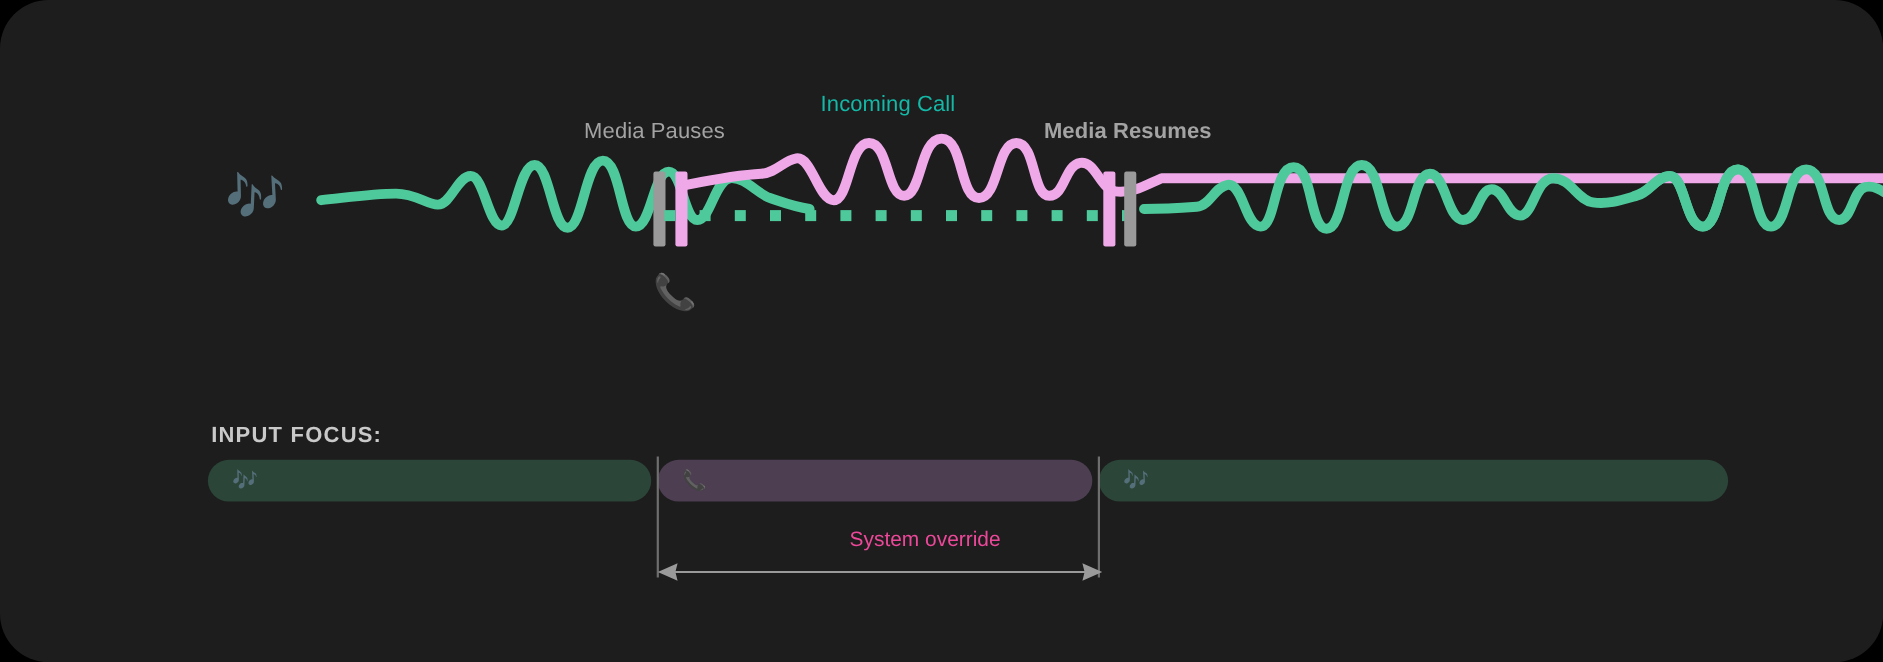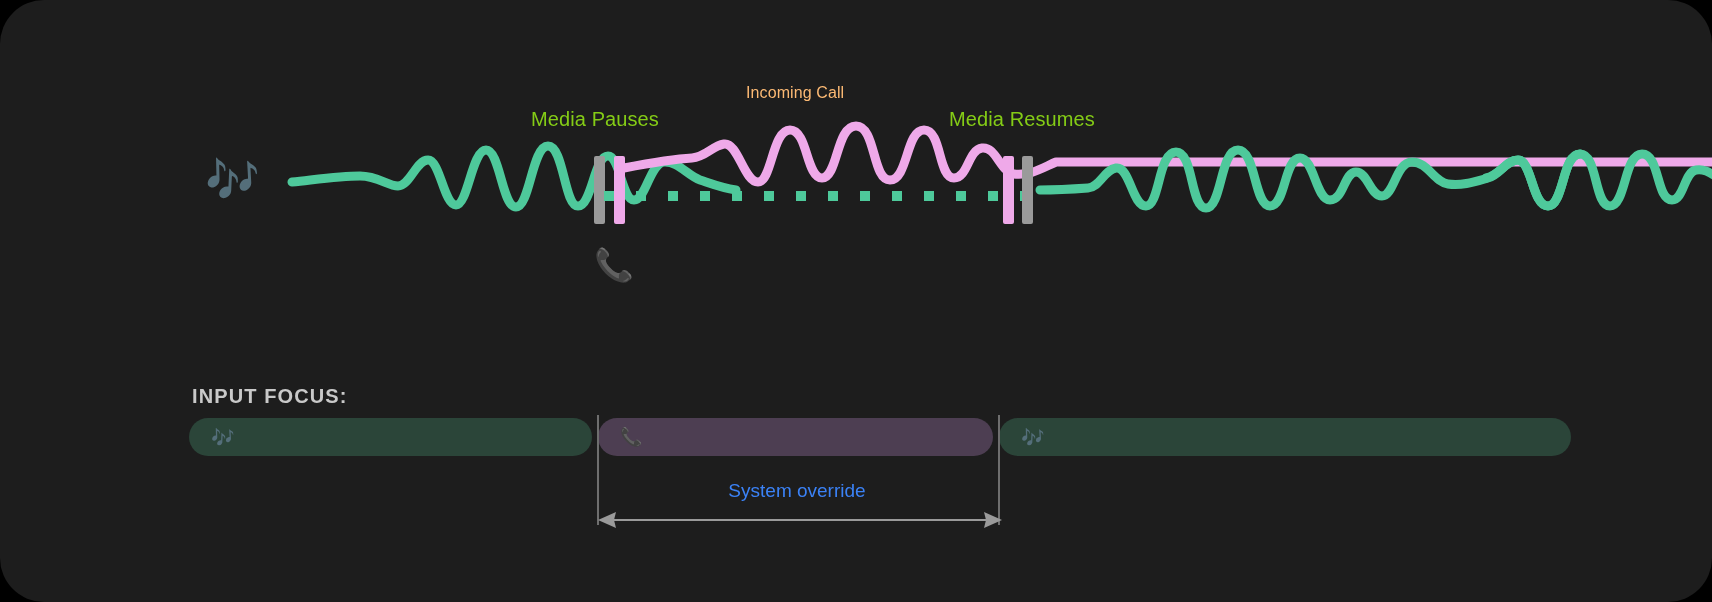--- a/index.html
+++ b/index.html
@@ -30,30 +30,30 @@
     position: absolute;
     left: 0;
     top: 0;
     width: 1712px;
     height: 330px;
   }
 
   .tl-label {
     position: absolute;
     font-size: 20px;
-    color: #84cc16;
+    color: #a3a3a3;
     white-space: nowrap;
     letter-spacing: .1px;
   }
   #label-pauses  { left: 531px; top: 108px; }
-  #label-resumes { left: 949px; top: 108px; }
+  #label-resumes { left: 949px; top: 108px; font-weight: bold; }
   #label-call {
     left: 746px; top: 84px;
-    color: #fdba74;
-    font-size: 16px;
+    color: #14b8a6;
+    font-size: 20px;
   }
 
   #notes-icon {
     position: absolute;
     left: 205px;
     top: 158px;
     font-size: 44px;
     line-height: 1;
     color: #4ec99b;
   }
@@ -125,21 +125,22 @@
   #guide-left  { left: 597px; }
   #guide-right { left: 998px; }
 
   #override-label {
     position: absolute;
     left: 598px;
     top: 480px;
     width: 398px;
     text-align: center;
     font-size: 19px;
-    color: #3b82f6;
+    color: #ec4899;
+    padding-left: 44px;
   }
 
   #override-arrow {
     position: absolute;
     left: 590px;
     top: 505px;
   }
 </style>
 </head>
 <body>

